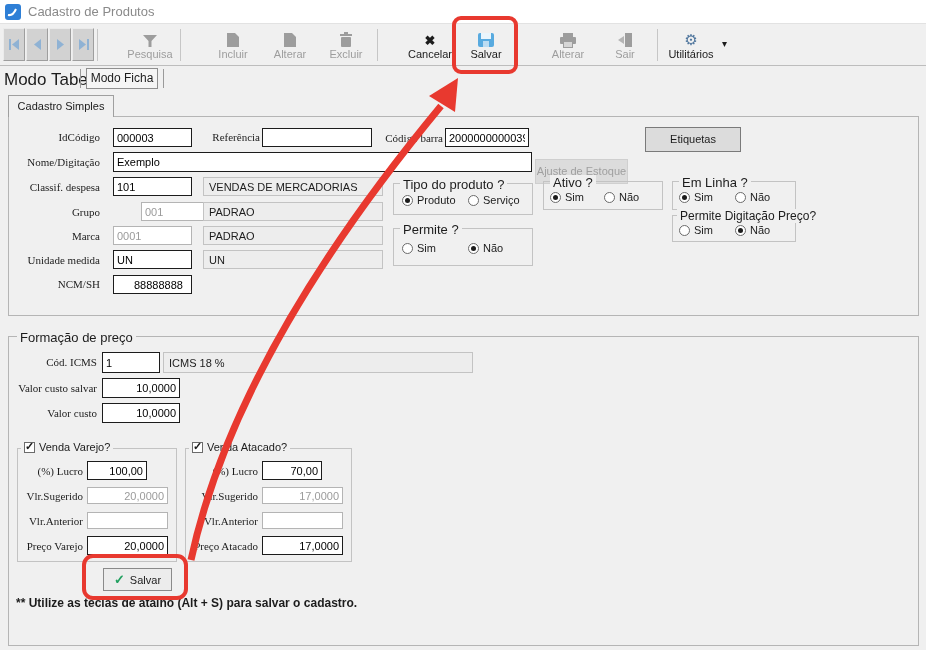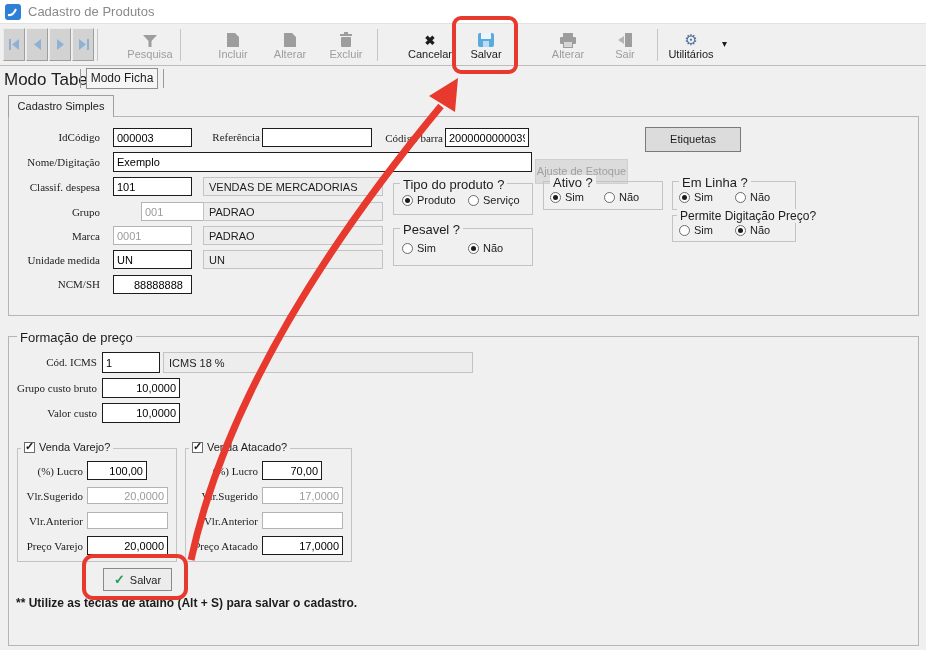--- a/index.html
+++ b/index.html
@@ -232,21 +232,21 @@
       <span class="radio sel"></span>
       <span>Produto</span>
     </div>
   <div class="opt" style="left:74px;top:10px">
       <span class="radio"></span>
       <span>Serviço</span>
     </div>
 </div>
 
 <div class="grp" style="left:393px;top:228px;width:140px;height:38px">
-  <div class="cap">Pesavel ?</div>
+  <div class="cap">Permite ?</div>
   <div class="opt" style="left:8px;top:13px">
       <span class="radio"></span>
       <span>Sim</span>
     </div>
   <div class="opt" style="left:74px;top:13px">
       <span class="radio sel"></span>
       <span>Não</span>
     </div>
 </div>
 
@@ -287,21 +287,21 @@
 </div>
 
 <div class="groupbox" style="left:8px;top:336px;width:911px;height:310px">
   <div class="cap" style="left:8px">Formação de preço</div>
 </div>
 
 <div class="lbl" style="left:0px;top:356px;width:97px">Cód. ICMS</div>
 <input class="inp" style="left: 102px; top: 352px; width: 58px; height: 21px;" value="1">
 <div class="disp" style="left:163px;top:352px;width:310px;height:21px">ICMS 18 %</div>
 
-<div class="lbl" style="left:0px;top:382px;width:97px">Grupo custo bruto</div>
+<div class="lbl" style="left:0px;top:382px;width:97px">Valor custo salvar</div>
 <input class="inp num" style="left: 102px; top: 378px; width: 78px; height: 20px;" value="10,0000">
 
 <div class="lbl" style="left:0px;top:407px;width:97px">Valor custo</div>
 <input class="inp num" style="left: 102px; top: 403px; width: 78px; height: 20px;" value="10,0000">
 
 <div class="grp" style="left:17px;top:448px;width:160px;height:114px">
   <div class="cap2">
     <span class="chk">
         <span class="mark">✓</span>
       </span>

